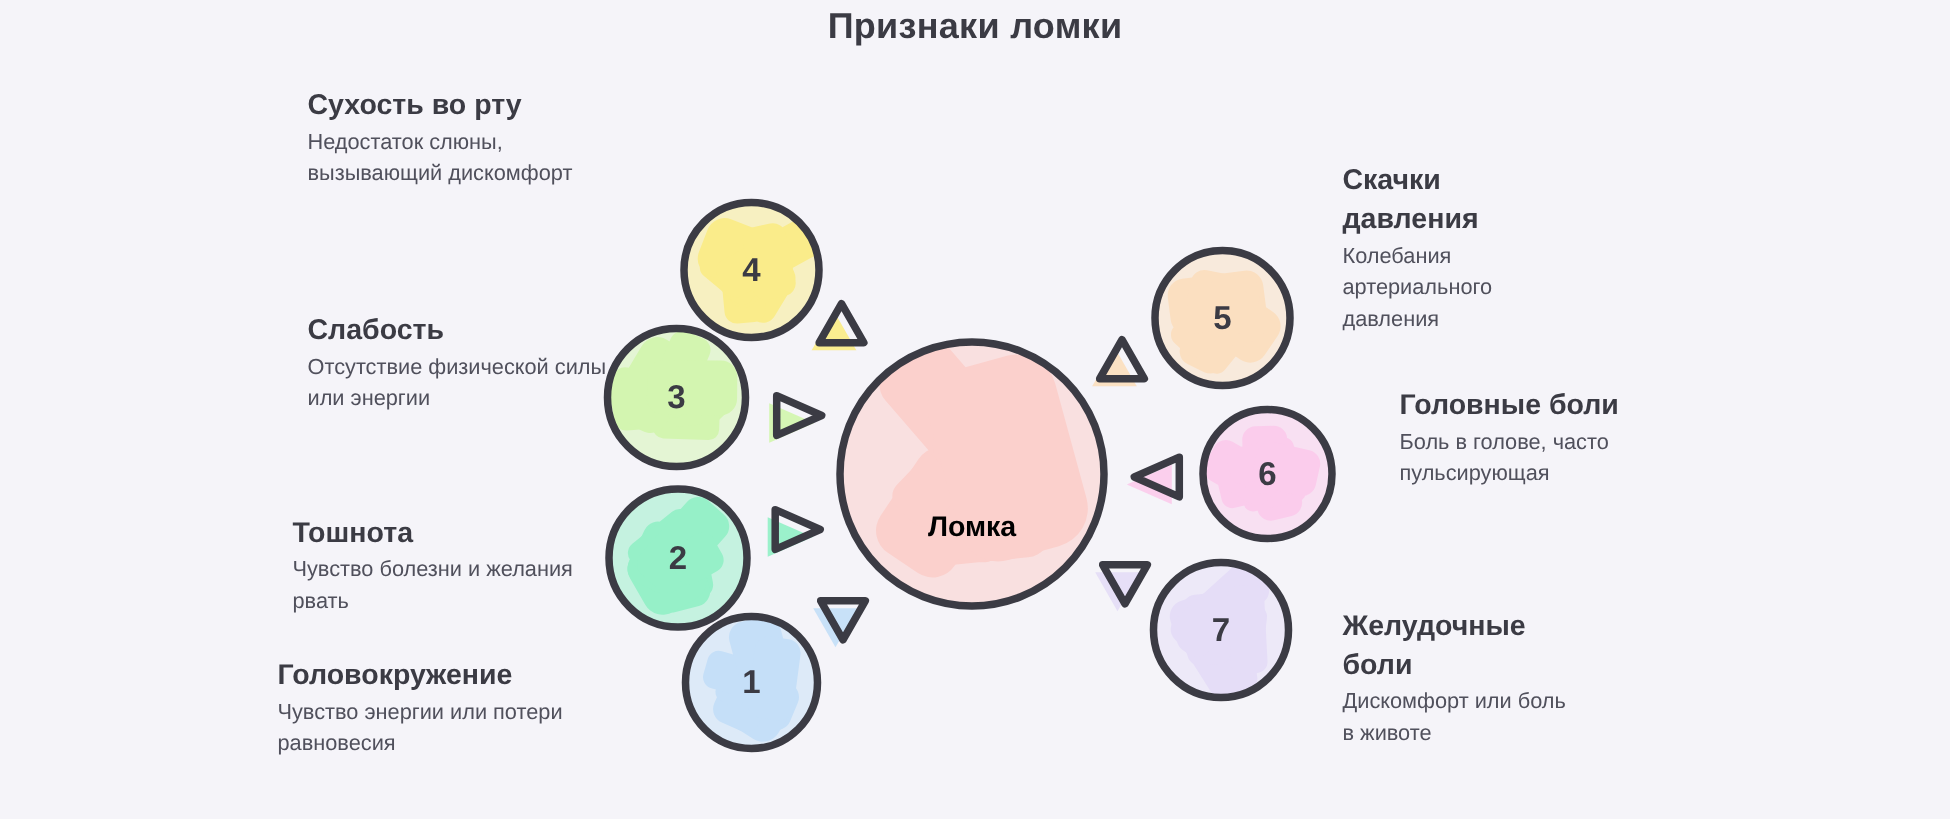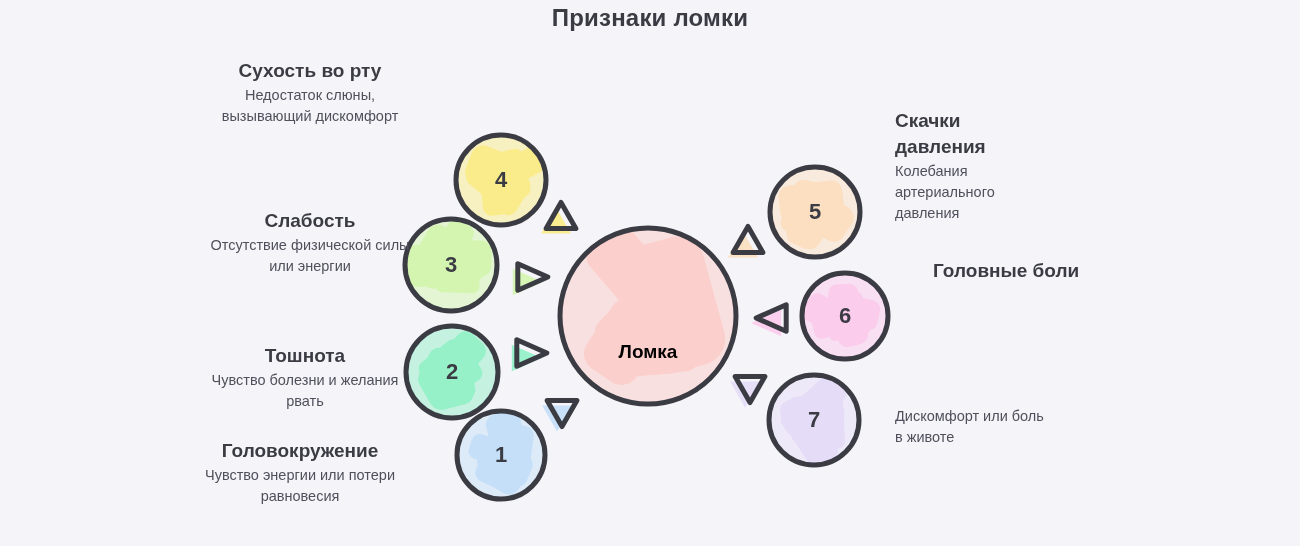--- a/index.html
+++ b/index.html
@@ -38,21 +38,21 @@
     font-size: 24px;
     font-weight: bold;
     color: #3b3b44;
     letter-spacing: .2px;
   }
 
   
   .label-block {
     position: absolute;
   }
-  .label-block.left  { text-align: center; }
+  .label-block.left  { text-align: left; }
   .label-block.right { text-align: left;  }
 
   .label-head {
     font-size: 19px;
     font-weight: bold;
     color: #3b3b44;
     line-height: 26px;
   }
   .label-desc {
     font-size: 14.5px;
@@ -293,19 +293,21 @@
       <div class="label-block left" style="left: 185px; top: 438px; width: 230px;">
         <div class="label-head">Головокружение</div>
         <div class="label-desc">Чувство энергии или потери равновесия</div>
       </div>
       <div class="label-block right" style="left: 895px; top: 108px; width: 150px;">
         <div class="label-head">Скачки давления</div>
         <div class="label-desc">Колебания артериального давления</div>
       </div>
       <div class="label-block right" style="left: 933px; top: 258px; width: 150px;">
         <div class="label-head">Головные боли</div>
+        <div class="label-desc">Боль в голове, часто пульсирующая</div>
       </div>
       <div class="label-block right" style="left: 895px; top: 405px; width: 150px;">
+        <div class="label-head">Желудочные боли</div>
         <div class="label-desc">Дискомфорт или боль в животе</div>
       </div>
     </div>
 
 </div>
 
 </body></html>

